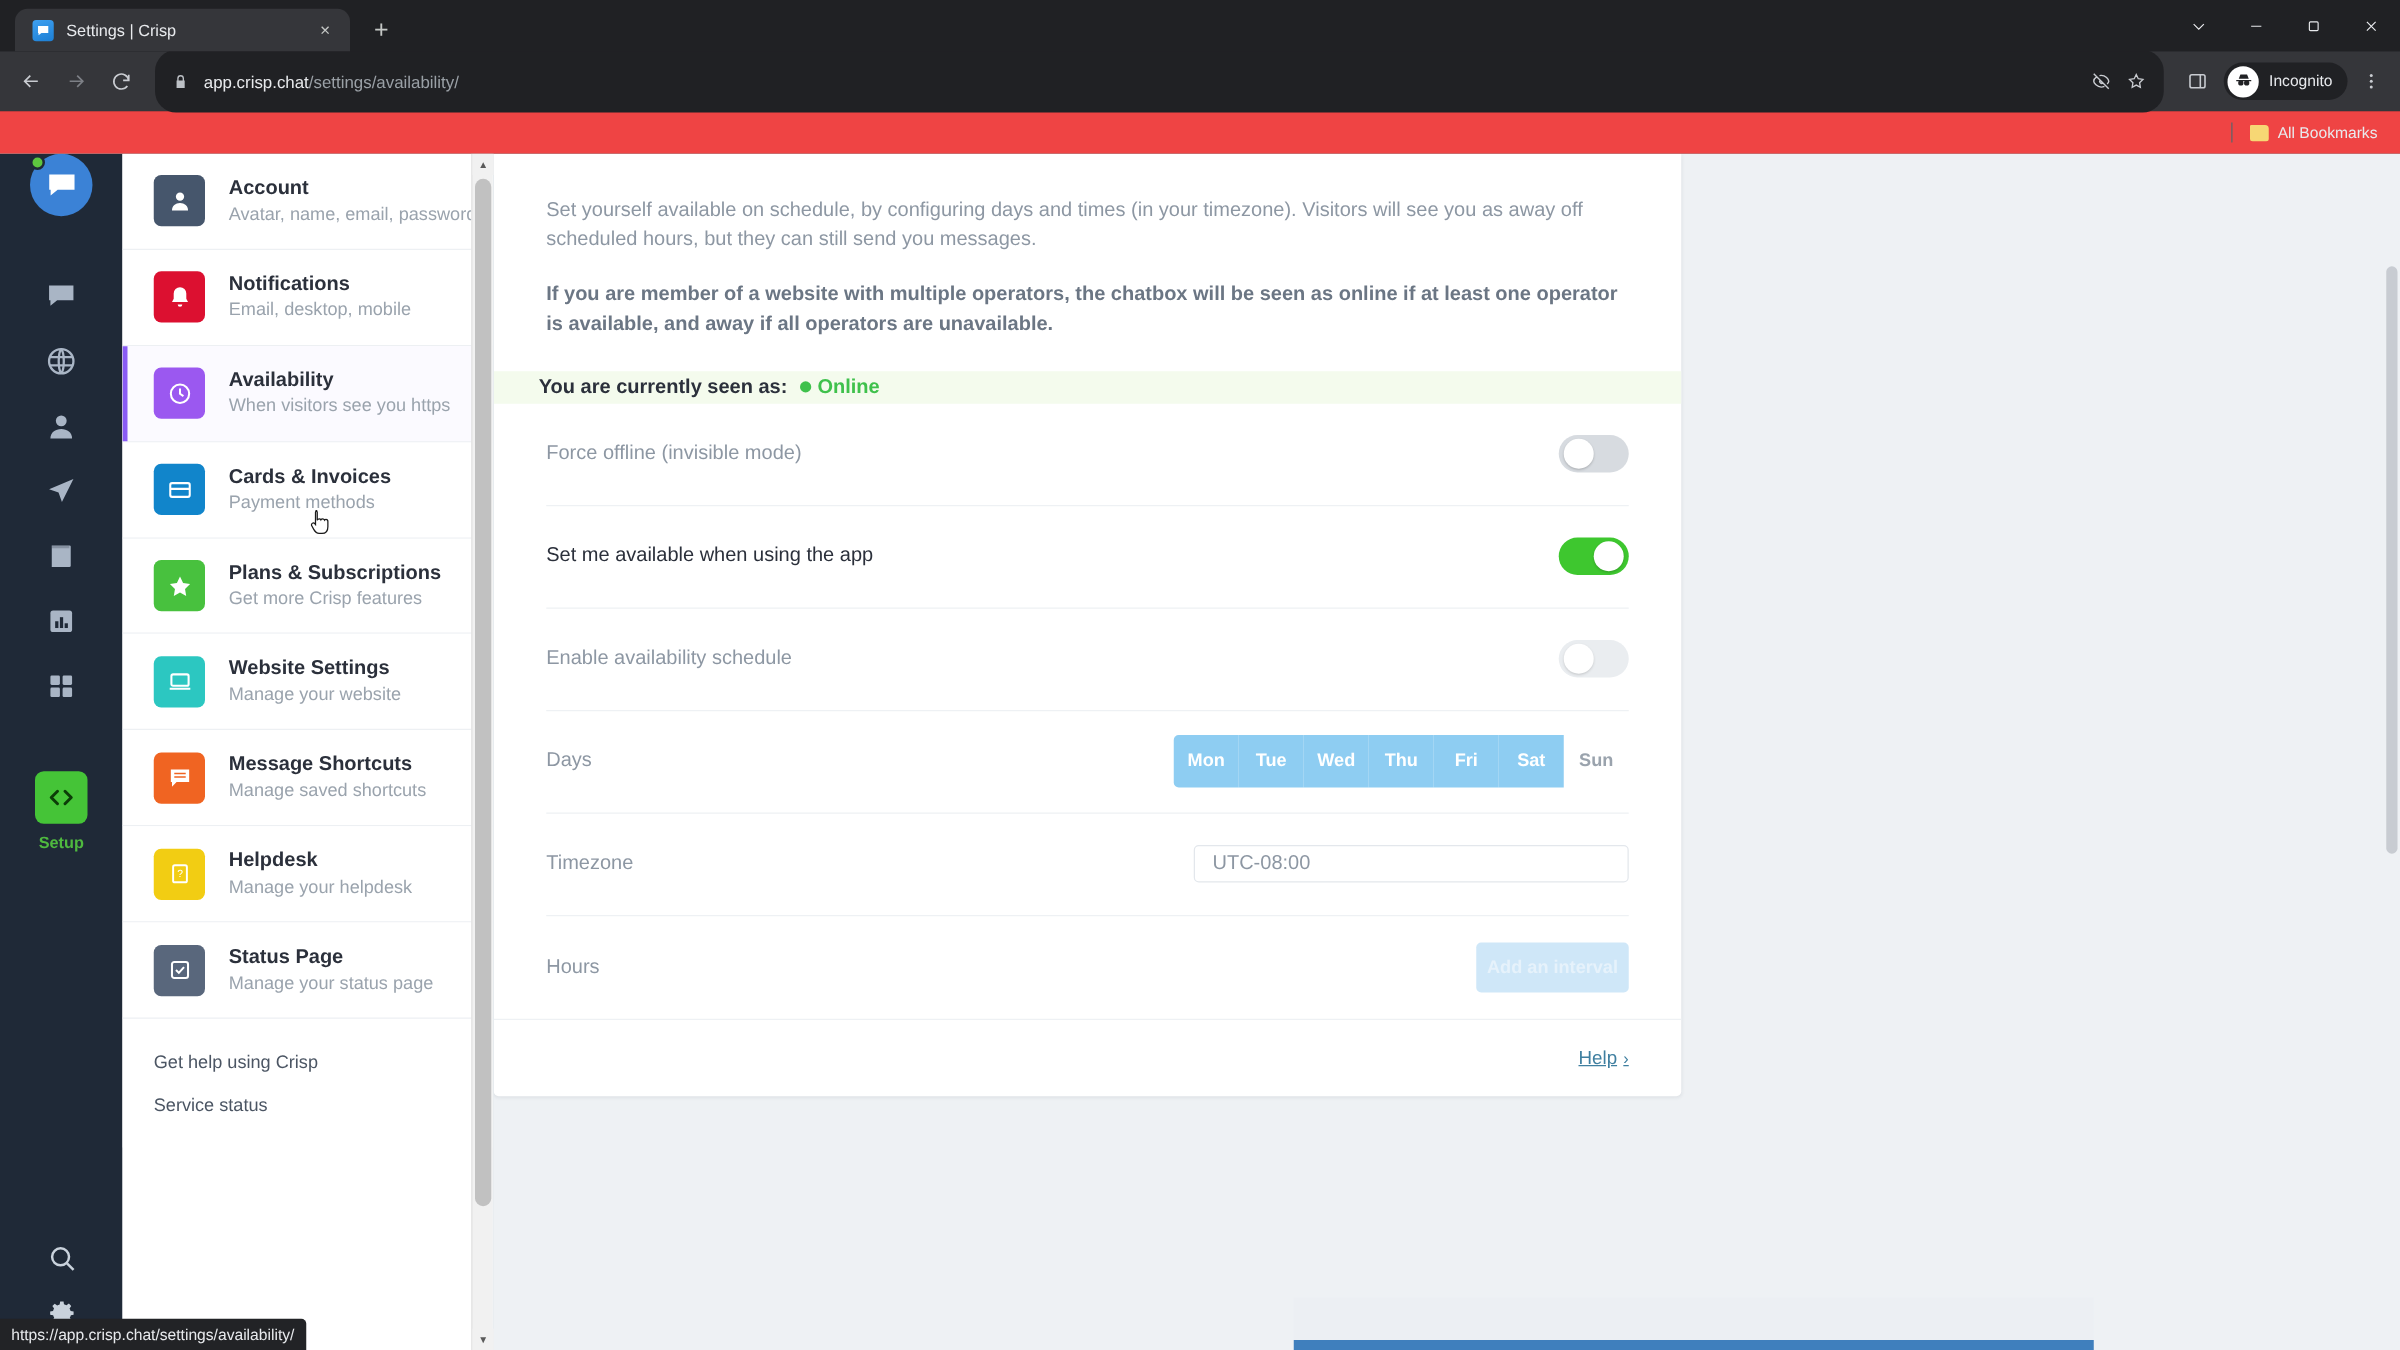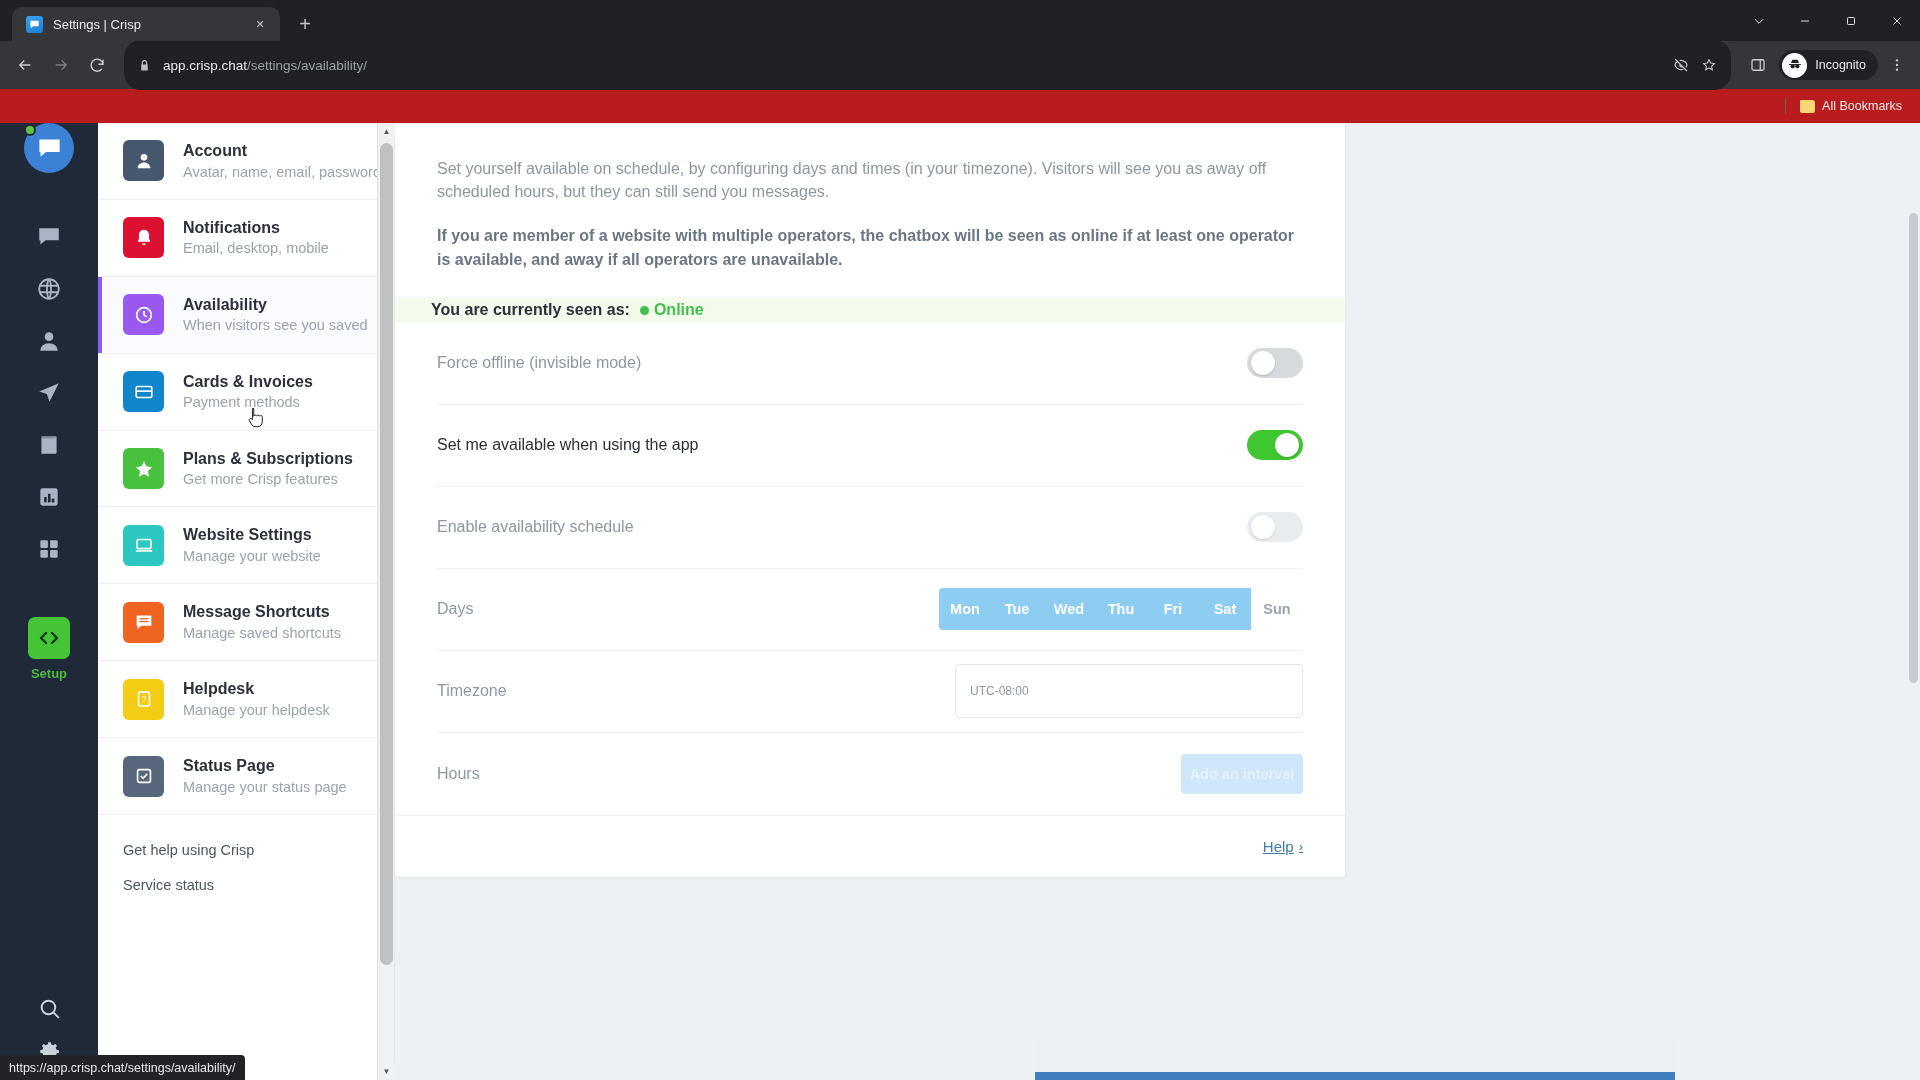--- a/index.html
+++ b/index.html
@@ -76,21 +76,21 @@
   .incog-avatar {
     width: 25px; height: 25px; border-radius: 50%; background: #fff;
     display: flex; align-items: center; justify-content: center;
   }
   .incog-avatar svg { width: 16px; height: 16px; }
   .incog-label { font-size: 12.5px; color: #e8eaed; }
   .kebab { width: 30px; height: 34px; display: flex; align-items: center; justify-content: center; }
   .kebab svg { width: 16px; height: 16px; color: #c9ccd1; }
 
   .bookmarks {
-    height: 34px; background: #b91c1c; display: flex; align-items: center;
+    height: 34px; background: #ef4444; display: flex; align-items: center;
     justify-content: flex-end; padding-right: 12px; gap: 8px;
   }
   .bm-sep { width: 1px; height: 16px; background: #5f6368; }
   .bm-item { display: flex; align-items: center; gap: 7px; padding: 0 6px; }
   .bm-folder {
     width: 15px; height: 13px; background: #f7d774; border-radius: 1px 3px 2px 2px;
   }
   .bm-label { font-size: 12.5px; color: #e8eaed; }
 
   
@@ -226,23 +226,23 @@
 
   .days { display: flex; align-items: center; }
   .day {
     min-width: 52px; padding: 13px 0; text-align: center;
     font-size: 14.5px; font-weight: 700; color: #fff; background: #8ecdf2;
   }
   .day:first-child { border-radius: 4px 0 0 4px; }
   .day.off { background: transparent; color: #9aa3ad; }
 
   .tz-input {
-    width: 348px; height: 54px; border: 1px solid #e3e7ec; border-radius: 4px;
+    width: 348px; height: 30px; border: 1px solid #e3e7ec; border-radius: 4px;
     display: flex; align-items: center; padding: 0 14px;
-    font-size: 12px; color: #8d97a3; background: #fff;
+    font-size: 16px; color: #8d97a3; background: #fff;
   }
 
   .btn-interval {
     width: 122px; height: 40px; border-radius: 4px; background: #cfe7f8;
     display: flex; align-items: center; justify-content: center;
     font-size: 14.5px; font-weight: 700; color: #e6f2fb;
   }
 
   .card-foot {
     border-top: 1px solid #eef1f4; padding: 22px 42px;
@@ -497,21 +497,21 @@
 
       <div class="nav-item active">
         <span class="nav-ico" style="background:#9b58f0">
           <svg viewBox="0 0 24 24" fill="none" stroke="currentColor" stroke-width="1.8">
               <circle cx="12" cy="12" r="8"></circle>
               <path d="M12 7.5V12l3 2"></path>
             </svg>
         </span>
         <span class="nav-text">
           <span class="nav-title">Availability</span>
-          <span class="nav-sub">When visitors see you saved</span>
+          <span class="nav-sub">When visitors see you https</span>
         </span>
       </div>
 
       <div class="nav-item">
         <span class="nav-ico" style="background:#1185cb">
           <svg viewBox="0 0 24 24" fill="none" stroke="currentColor" stroke-width="1.8">
               <rect x="3.5" y="6" width="17" height="12" rx="1.6"></rect>
               <path d="M3.5 11h17"></path>
             </svg>
         </span>

